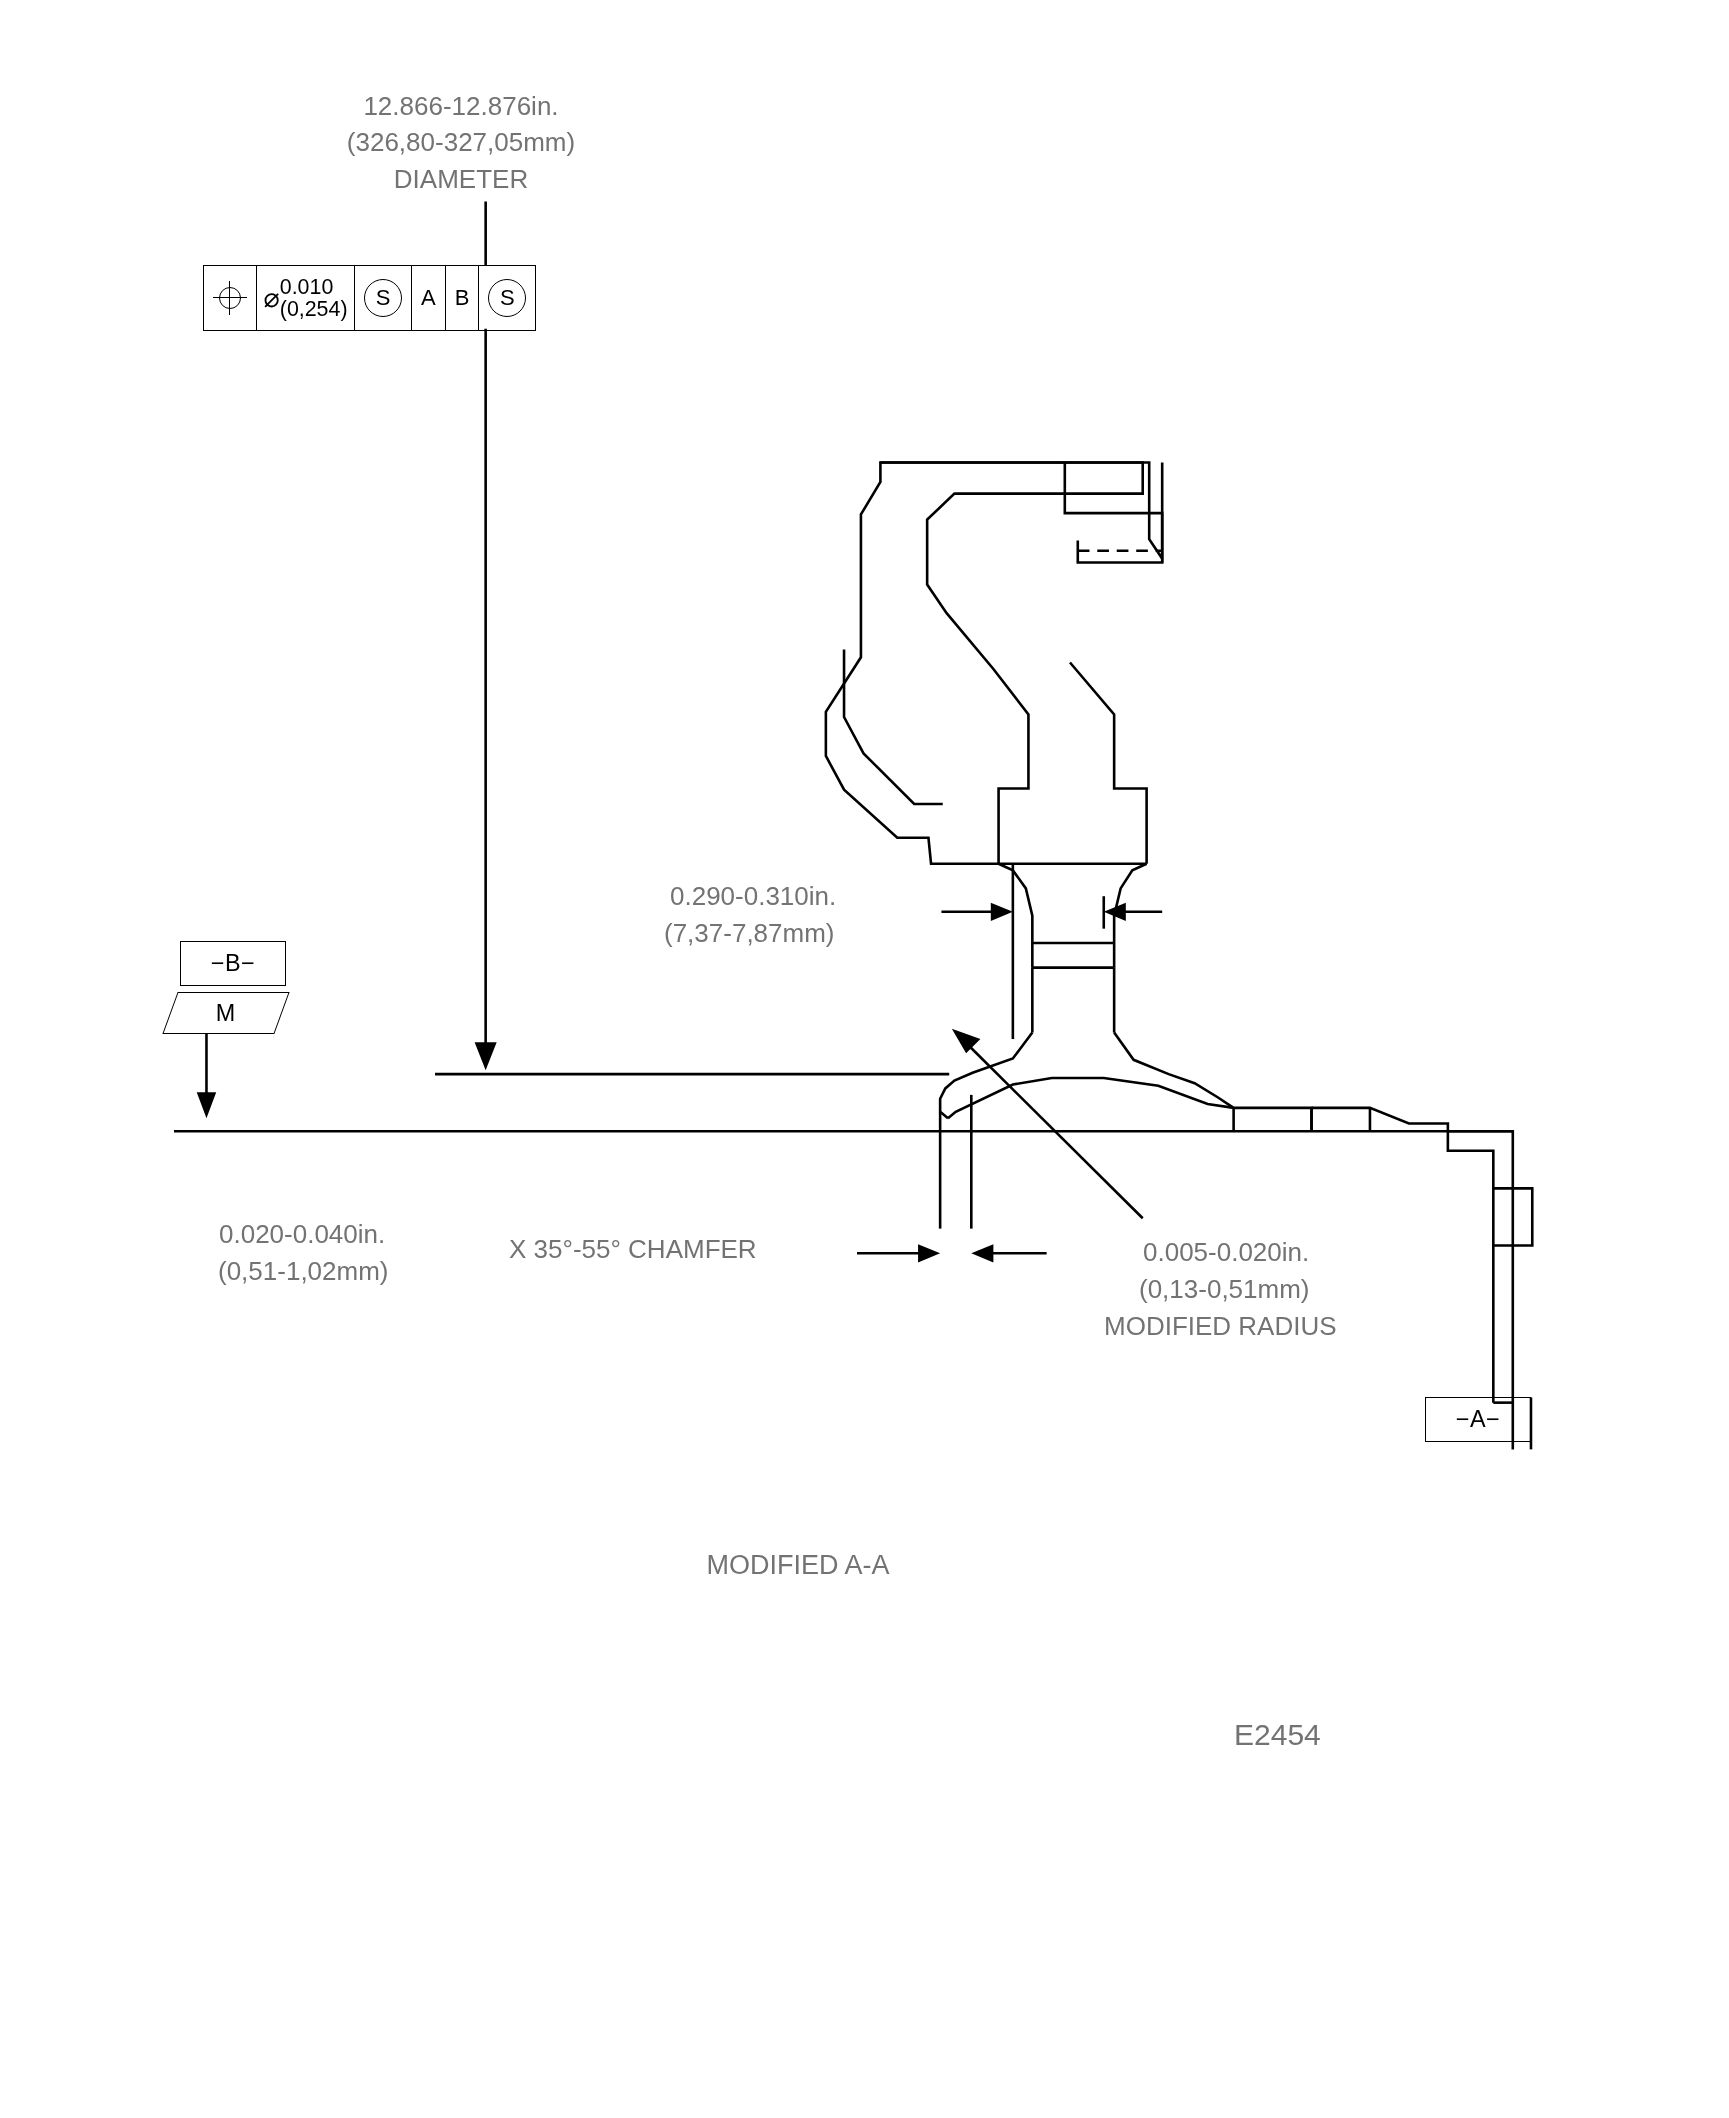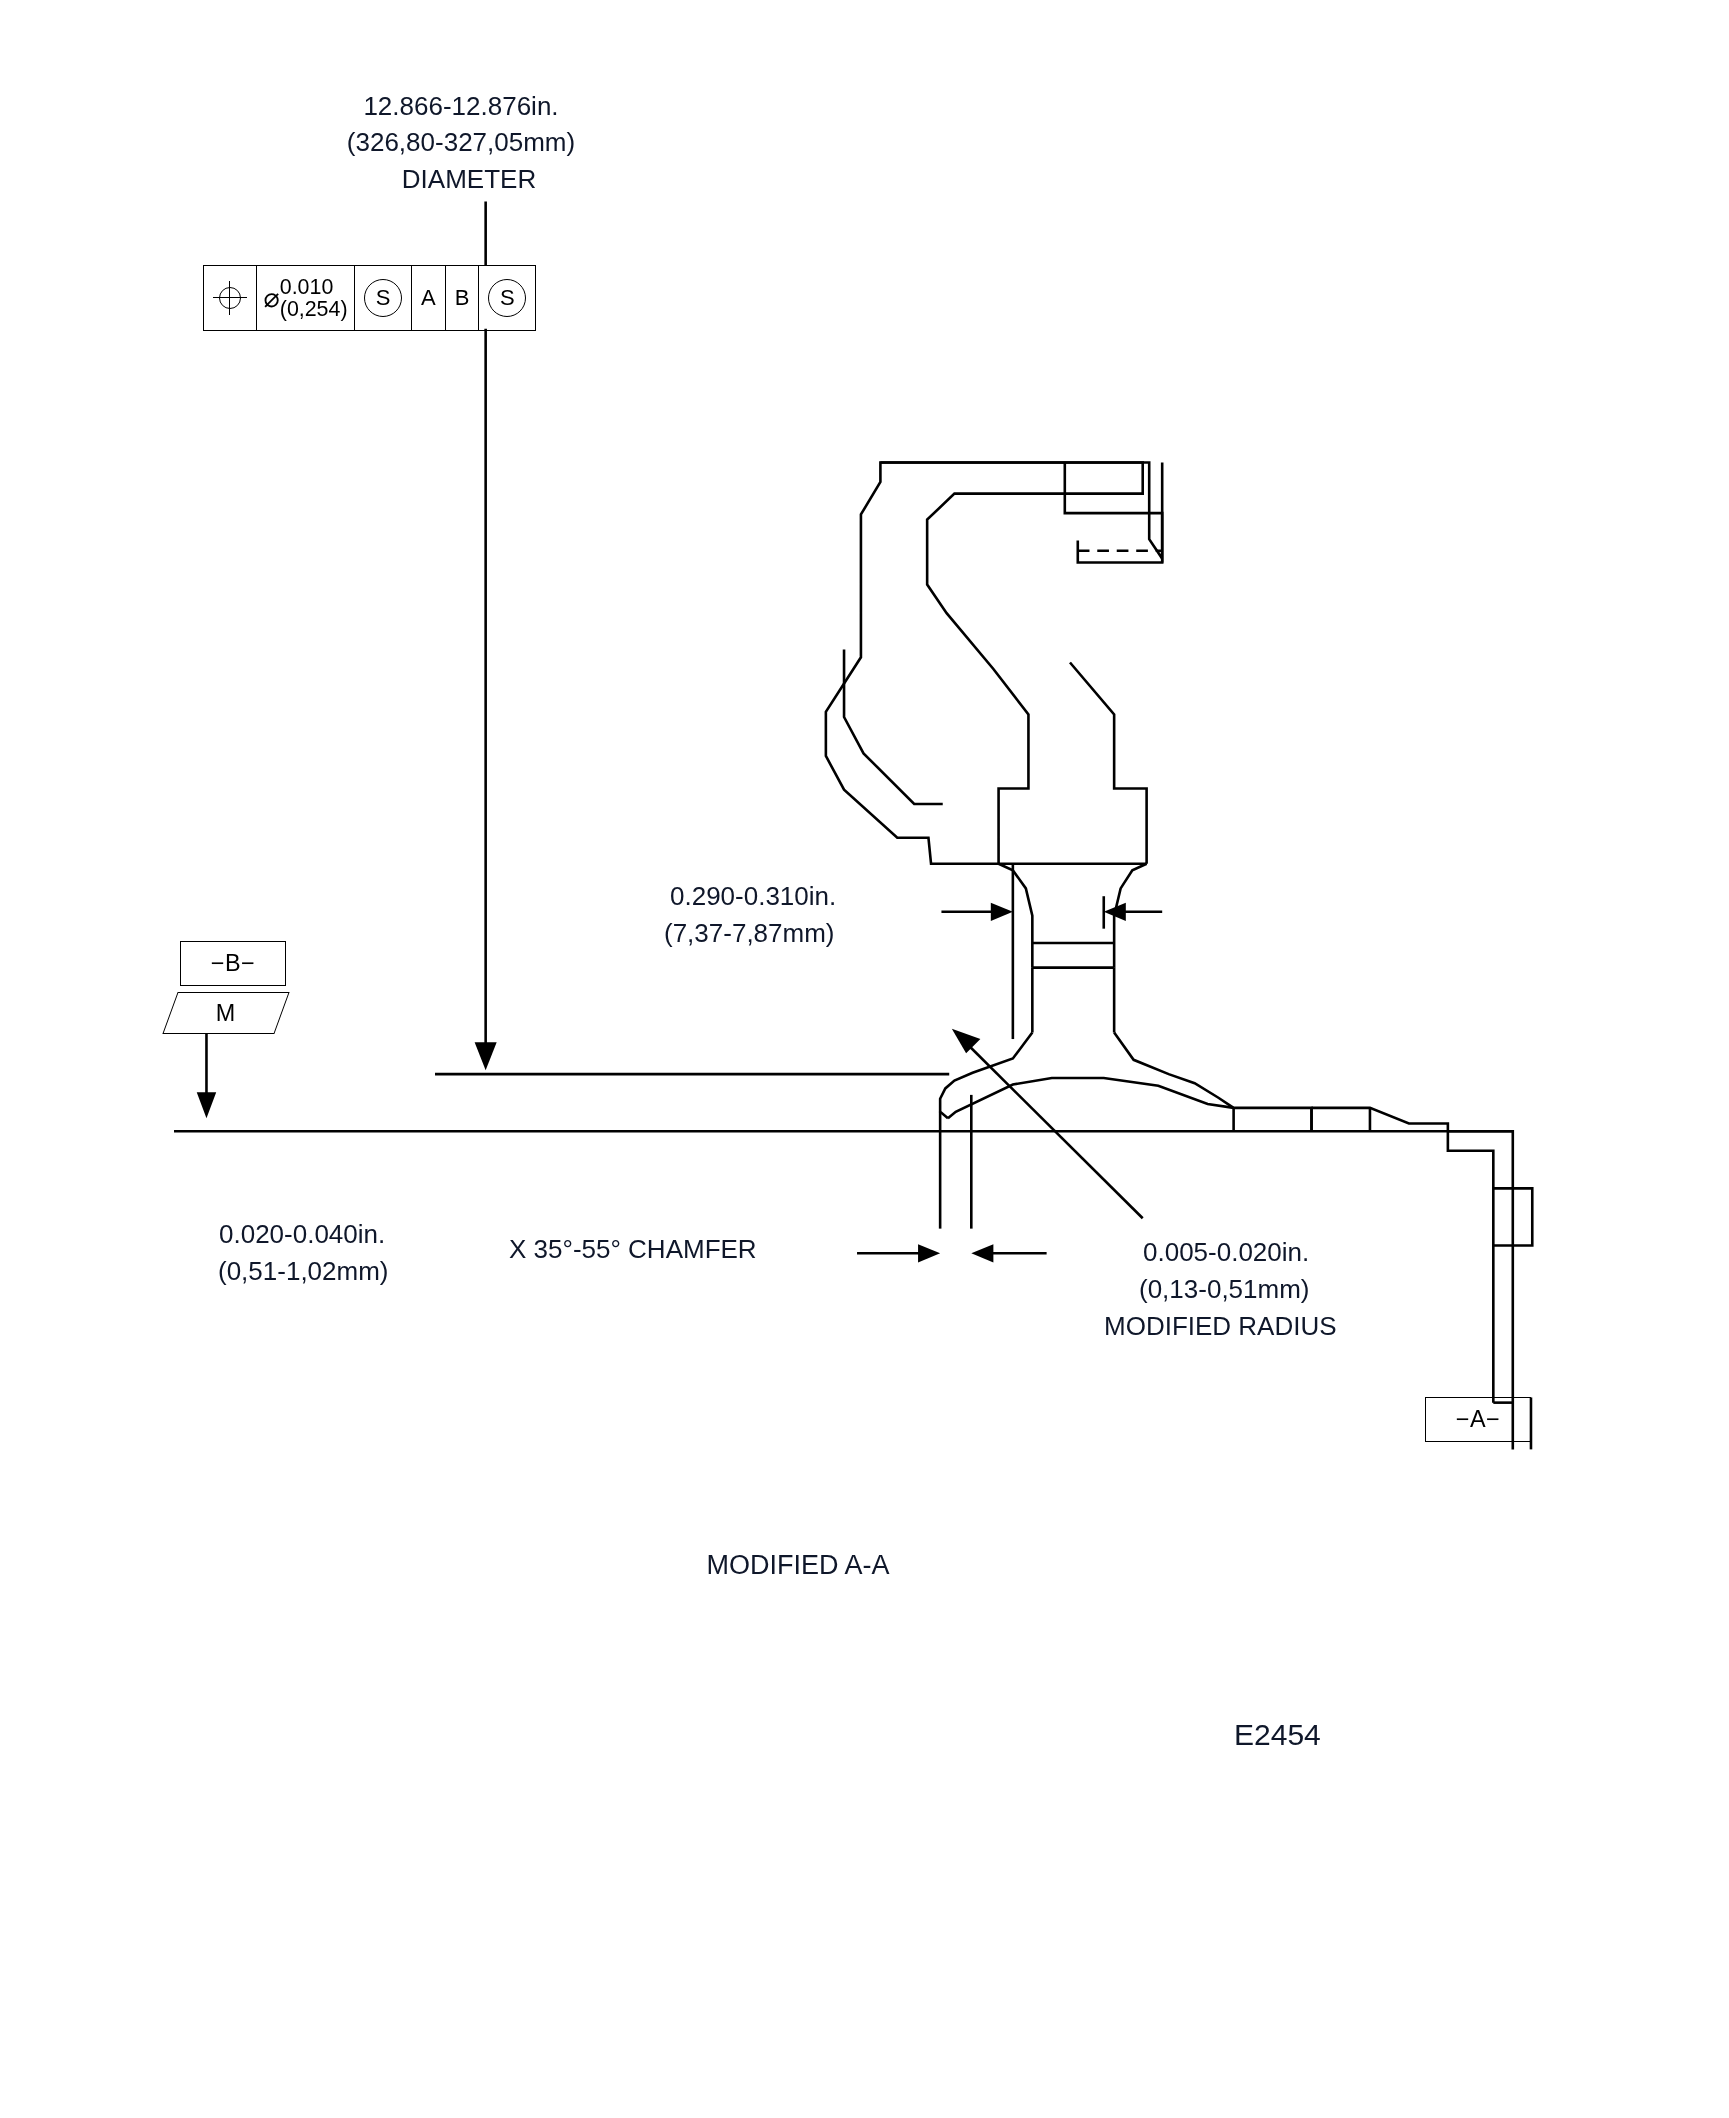--- a/index.html
+++ b/index.html
@@ -15,21 +15,21 @@
     position: relative;
     width: 1729px;
     height: 2119px;
     background: #ffffff;
     overflow: hidden;
   }
   .txt {
     position: absolute;
     white-space: pre;
     line-height: 1.22;
-    color: #0f172a;
+    color: #737373;
   }
   .c { text-align: center; }
   .l { text-align: left; }
   .r { text-align: left; }
 
   
   #fcf {
     position: absolute;
     left: 203px;
     top: 265px;
@@ -133,21 +133,21 @@
     pointer-events: none;
   }
 </style>
 </head>
 <body>
 
 <div id="page">
 
   <div class="txt c" style="left:279px; top:91px; width:364px; font-size:26px;">12.866-12.876in.</div>
   <div class="txt c" style="left:279px; top:127px; width:364px; font-size:26px;">(326,80-327,05mm)</div>
-  <div class="txt c" style="left:287px; top:164px; width:364px; font-size:26px;">DIAMETER</div>
+  <div class="txt c" style="left:279px; top:164px; width:364px; font-size:26px;">DIAMETER</div>
 
   <div id="fcf">
     <div class="cell narrow">
       <span class="possym">
         <span class="ring"></span>
           <span class="vl"></span>
           <span class="hl"></span>
       </span>
     </div>
     <div class="cell">

